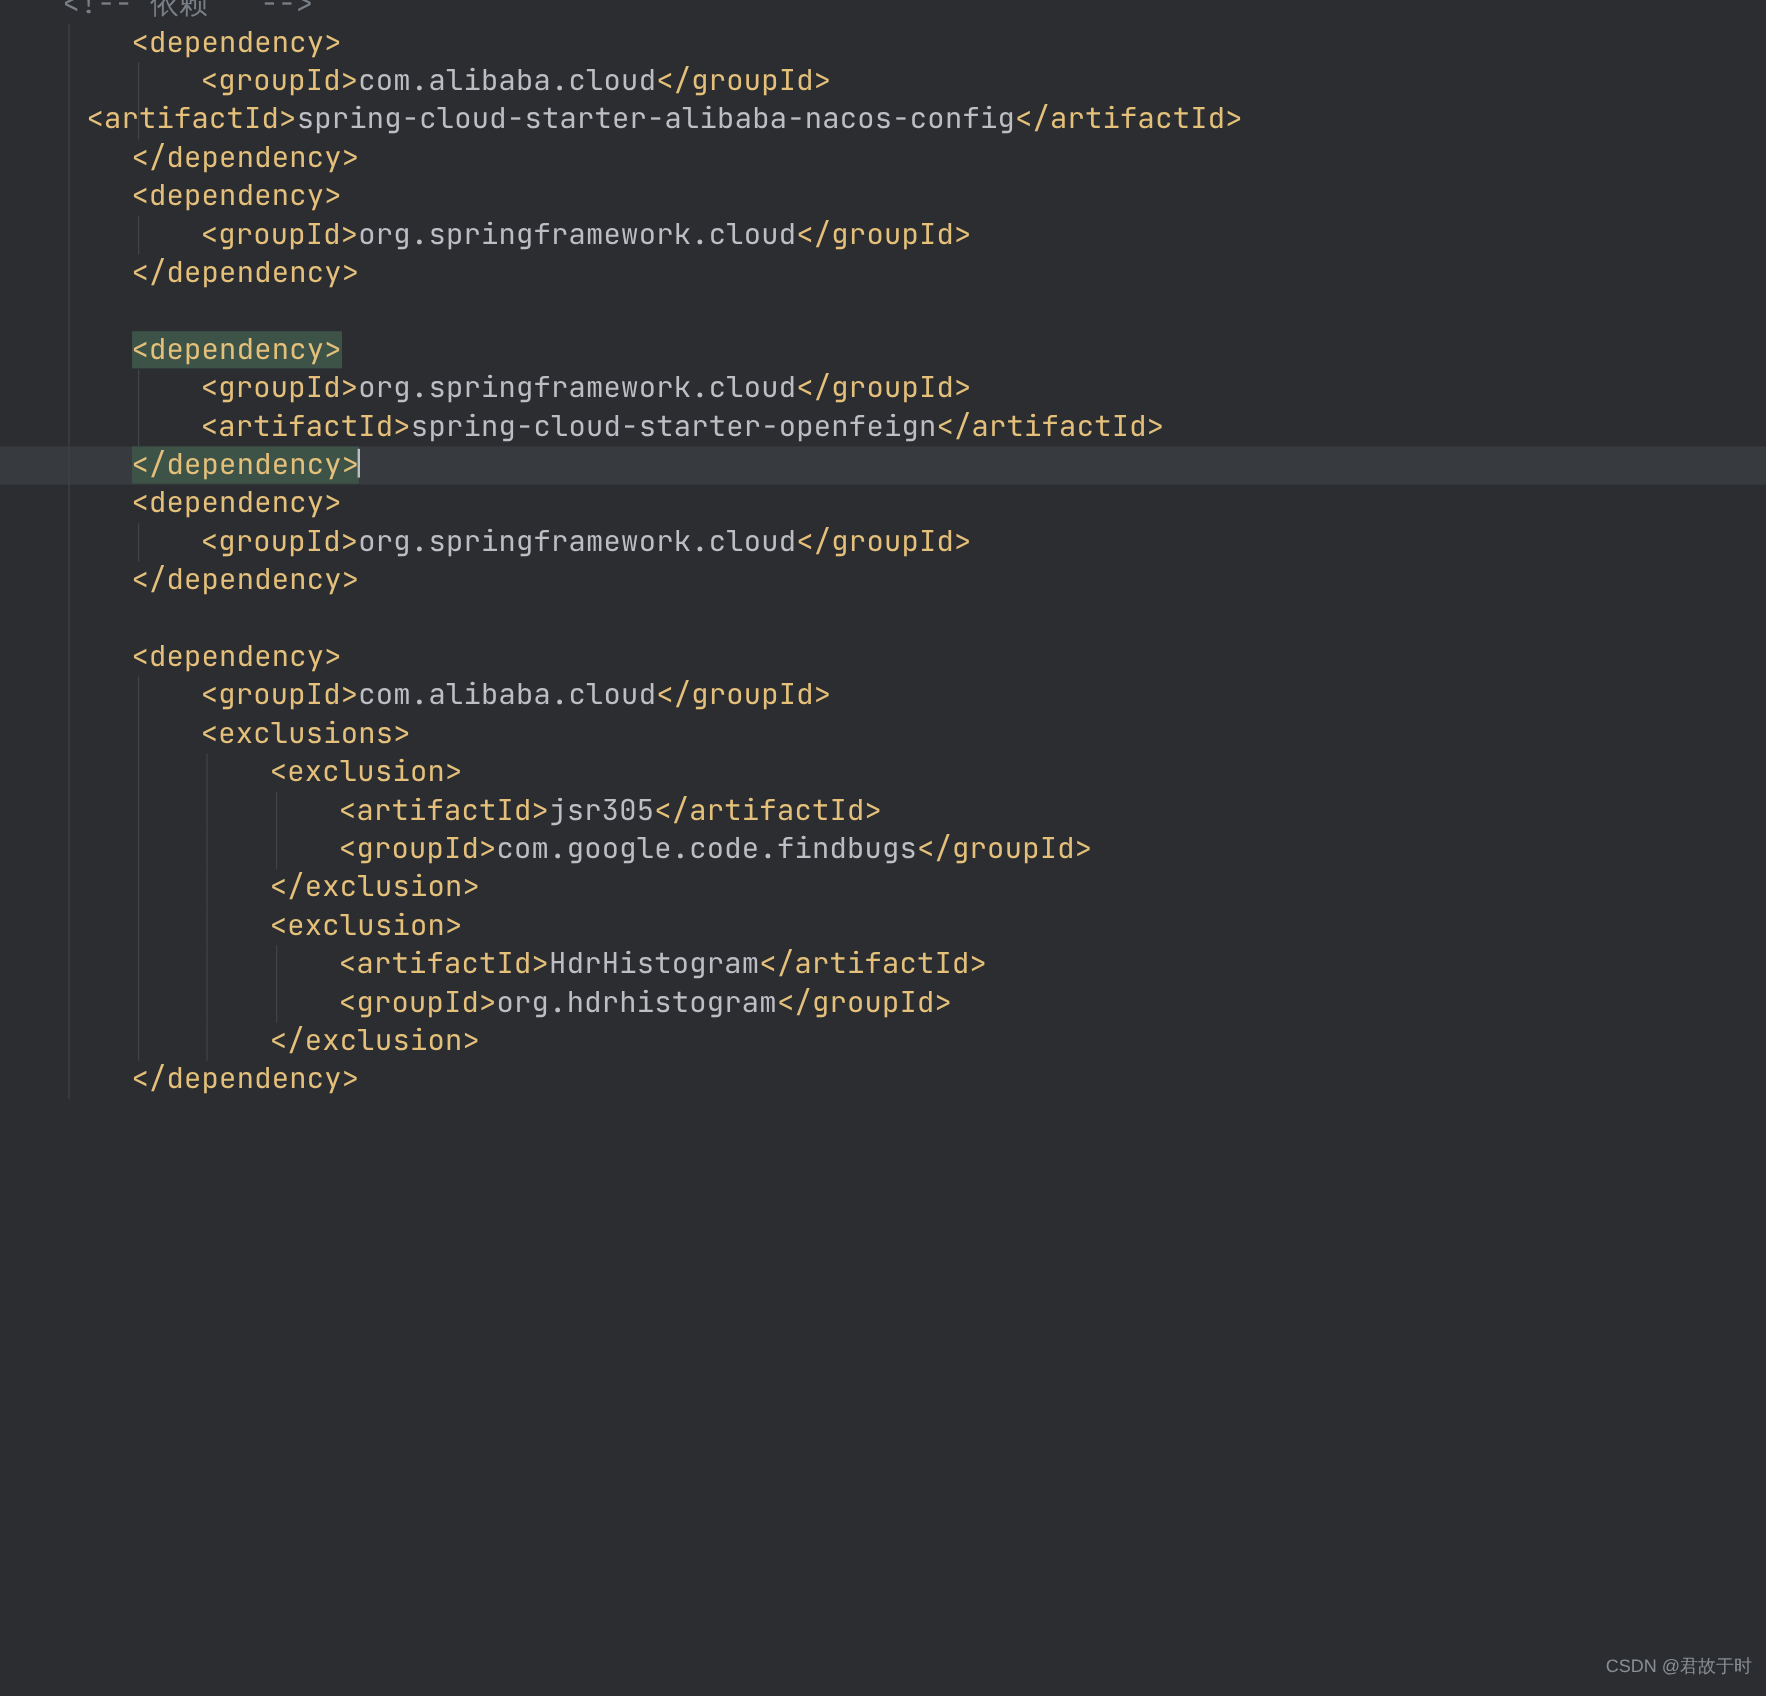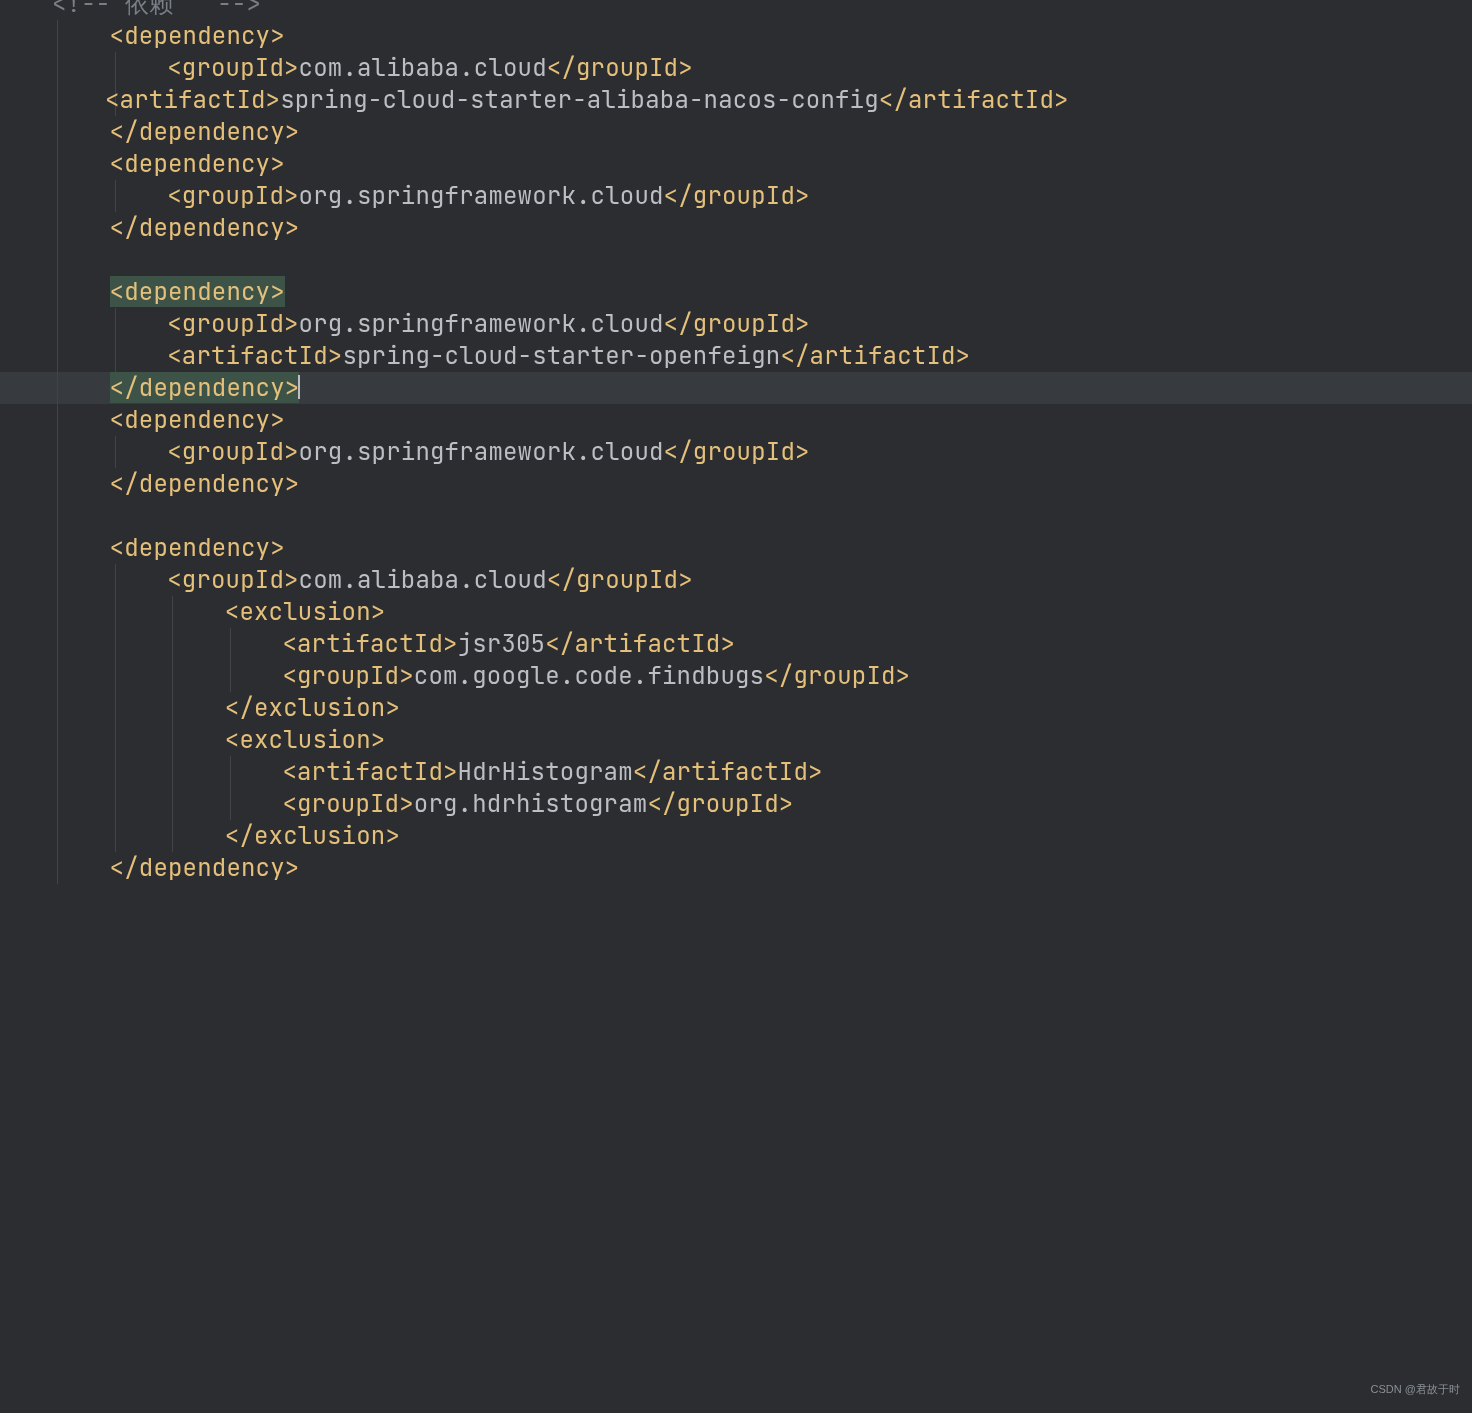--- a/index.html
+++ b/index.html
@@ -54,49 +54,50 @@
     display:inline-block;
     width:2px; height:24px;
     background:var(--cursor);
     vertical-align:-3px;
     margin-left:-1px;
   }
   .watermark{
     position:absolute;
     right:12px; bottom:8px;
     color:#9aa0a6;
-    font-size:11px;
+    font-size:15px;
     font-family:Arial,sans-serif;
     letter-spacing:0;
     opacity:0.85;
   }
 </style>
 </head>
 <body>
 
 <div class="editor" style="top: -12px;">
     <div class="line"><div class="guides"></div><span class="content" style="padding-left: 52px;"><span class="c">&lt;!-- 依赖   --&gt;</span></span></div>
     <div class="line"><div class="guides"><div class="guide" style="left: 57px;"></div></div><span class="content" style="padding-left: 109.6px;"><span class="t">&lt;dependency&gt;</span></span></div>
     <div class="line"><div class="guides"><div class="guide" style="left: 57px;"></div><div class="guide" style="left: 114.6px;"></div></div><span class="content" style="padding-left: 167.2px;"><span class="t">&lt;groupId&gt;</span><span class="v">com.alibaba.cloud</span><span class="t">&lt;/groupId&gt;</span></span></div>
-    <div class="line"><div class="guides"><div class="guide" style="left: 57px;"></div><div class="guide" style="left: 114.6px;"></div></div><span class="content" style="padding-left: 105px;"><span class="t">&lt;artifactId&gt;</span><span class="v">spring-cloud-starter-alibaba-nacos-config</span><span class="t">&lt;/artifactId&gt;</span></span></div>
+    <div class="line"><div class="guides"><div class="guide" style="left: 57px;"></div><div class="guide" style="left: 114.6px;"></div></div><span class="content" style="padding-left: 72px;"><span class="t">&lt;artifactId&gt;</span><span class="v">spring-cloud-starter-alibaba-nacos-config</span><span class="t">&lt;/artifactId&gt;</span></span></div>
     <div class="line"><div class="guides"><div class="guide" style="left: 57px;"></div></div><span class="content" style="padding-left: 109.6px;"><span class="t">&lt;/dependency&gt;</span></span></div>
     <div class="line"><div class="guides"><div class="guide" style="left: 57px;"></div></div><span class="content" style="padding-left: 109.6px;"><span class="t">&lt;dependency&gt;</span></span></div>
     <div class="line"><div class="guides"><div class="guide" style="left: 57px;"></div><div class="guide" style="left: 114.6px;"></div></div><span class="content" style="padding-left: 167.2px;"><span class="t">&lt;groupId&gt;</span><span class="v">org.springframework.cloud</span><span class="t">&lt;/groupId&gt;</span></span></div>
     <div class="line"><div class="guides"><div class="guide" style="left: 57px;"></div></div><span class="content" style="padding-left: 109.6px;"><span class="t">&lt;/dependency&gt;</span></span></div>
     <div class="line"><div class="guides"><div class="guide" style="left: 57px;"></div></div><span class="content" style="padding-left: 109.6px;"></span></div>
     <div class="line"><div class="guides"><div class="guide" style="left: 57px;"></div></div><span class="content" style="padding-left: 109.6px;"><span class="t sel">&lt;dependency&gt;</span></span></div>
     <div class="line"><div class="guides"><div class="guide" style="left: 57px;"></div><div class="guide" style="left: 114.6px;"></div></div><span class="content" style="padding-left: 167.2px;"><span class="t">&lt;groupId&gt;</span><span class="v">org.springframework.cloud</span><span class="t">&lt;/groupId&gt;</span></span></div>
     <div class="line"><div class="guides"><div class="guide" style="left: 57px;"></div><div class="guide" style="left: 114.6px;"></div></div><span class="content" style="padding-left: 167.2px;"><span class="t">&lt;artifactId&gt;</span><span class="v">spring-cloud-starter-openfeign</span><span class="t">&lt;/artifactId&gt;</span></span></div>
     <div class="line hl-line"><div class="guides"><div class="guide" style="left: 57px;"></div></div><span class="content" style="padding-left: 109.6px;"><span class="t sel">&lt;/dependency&gt;</span><span class="cursor"></span></span></div>
     <div class="line"><div class="guides"><div class="guide" style="left: 57px;"></div></div><span class="content" style="padding-left: 109.6px;"><span class="t">&lt;dependency&gt;</span></span></div>
     <div class="line"><div class="guides"><div class="guide" style="left: 57px;"></div><div class="guide" style="left: 114.6px;"></div></div><span class="content" style="padding-left: 167.2px;"><span class="t">&lt;groupId&gt;</span><span class="v">org.springframework.cloud</span><span class="t">&lt;/groupId&gt;</span></span></div>
     <div class="line"><div class="guides"><div class="guide" style="left: 57px;"></div></div><span class="content" style="padding-left: 109.6px;"><span class="t">&lt;/dependency&gt;</span></span></div>
     <div class="line"><div class="guides"><div class="guide" style="left: 57px;"></div></div><span class="content" style="padding-left: 109.6px;"></span></div>
     <div class="line"><div class="guides"><div class="guide" style="left: 57px;"></div></div><span class="content" style="padding-left: 109.6px;"><span class="t">&lt;dependency&gt;</span></span></div>
     <div class="line"><div class="guides"><div class="guide" style="left: 57px;"></div><div class="guide" style="left: 114.6px;"></div></div><span class="content" style="padding-left: 167.2px;"><span class="t">&lt;groupId&gt;</span><span class="v">com.alibaba.cloud</span><span class="t">&lt;/groupId&gt;</span></span></div>
+    <div class="line"><div class="guides"><div class="guide" style="left: 57px;"></div><div class="guide" style="left: 114.6px;"></div></div><span class="content" style="padding-left: 167.2px;"><span class="t">&lt;exclusions&gt;</span></span></div>
     <div class="line"><div class="guides"><div class="guide" style="left: 57px;"></div><div class="guide" style="left: 114.6px;"></div><div class="guide" style="left: 172.2px;"></div></div><span class="content" style="padding-left: 224.8px;"><span class="t">&lt;exclusion&gt;</span></span></div>
     <div class="line"><div class="guides"><div class="guide" style="left: 57px;"></div><div class="guide" style="left: 114.6px;"></div><div class="guide" style="left: 172.2px;"></div><div class="guide" style="left: 229.8px;"></div></div><span class="content" style="padding-left: 282.4px;"><span class="t">&lt;artifactId&gt;</span><span class="v">jsr305</span><span class="t">&lt;/artifactId&gt;</span></span></div>
     <div class="line"><div class="guides"><div class="guide" style="left: 57px;"></div><div class="guide" style="left: 114.6px;"></div><div class="guide" style="left: 172.2px;"></div><div class="guide" style="left: 229.8px;"></div></div><span class="content" style="padding-left: 282.4px;"><span class="t">&lt;groupId&gt;</span><span class="v">com.google.code.findbugs</span><span class="t">&lt;/groupId&gt;</span></span></div>
     <div class="line"><div class="guides"><div class="guide" style="left: 57px;"></div><div class="guide" style="left: 114.6px;"></div><div class="guide" style="left: 172.2px;"></div></div><span class="content" style="padding-left: 224.8px;"><span class="t">&lt;/exclusion&gt;</span></span></div>
     <div class="line"><div class="guides"><div class="guide" style="left: 57px;"></div><div class="guide" style="left: 114.6px;"></div><div class="guide" style="left: 172.2px;"></div></div><span class="content" style="padding-left: 224.8px;"><span class="t">&lt;exclusion&gt;</span></span></div>
     <div class="line"><div class="guides"><div class="guide" style="left: 57px;"></div><div class="guide" style="left: 114.6px;"></div><div class="guide" style="left: 172.2px;"></div><div class="guide" style="left: 229.8px;"></div></div><span class="content" style="padding-left: 282.4px;"><span class="t">&lt;artifactId&gt;</span><span class="v">HdrHistogram</span><span class="t">&lt;/artifactId&gt;</span></span></div>
     <div class="line"><div class="guides"><div class="guide" style="left: 57px;"></div><div class="guide" style="left: 114.6px;"></div><div class="guide" style="left: 172.2px;"></div><div class="guide" style="left: 229.8px;"></div></div><span class="content" style="padding-left: 282.4px;"><span class="t">&lt;groupId&gt;</span><span class="v">org.hdrhistogram</span><span class="t">&lt;/groupId&gt;</span></span></div>
     <div class="line"><div class="guides"><div class="guide" style="left: 57px;"></div><div class="guide" style="left: 114.6px;"></div><div class="guide" style="left: 172.2px;"></div></div><span class="content" style="padding-left: 224.8px;"><span class="t">&lt;/exclusion&gt;</span></span></div>
     <div class="line"><div class="guides"><div class="guide" style="left: 57px;"></div></div><span class="content" style="padding-left: 109.6px;"><span class="t">&lt;/dependency&gt;</span></span></div>
   </div>

